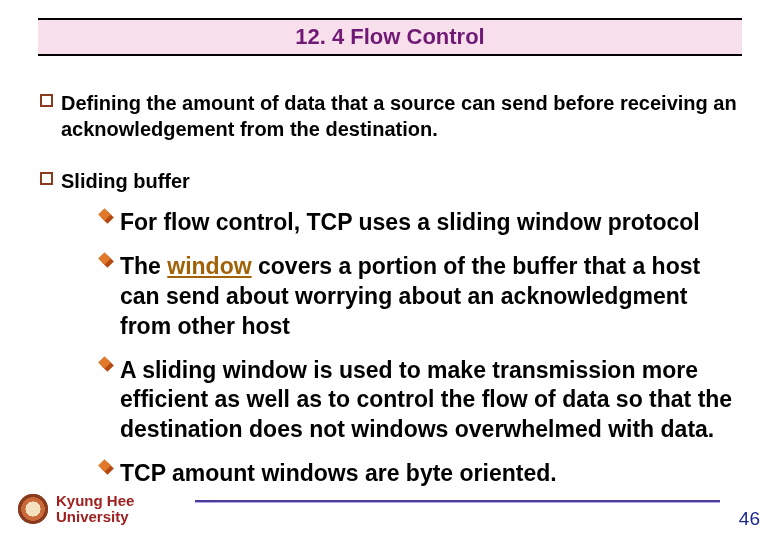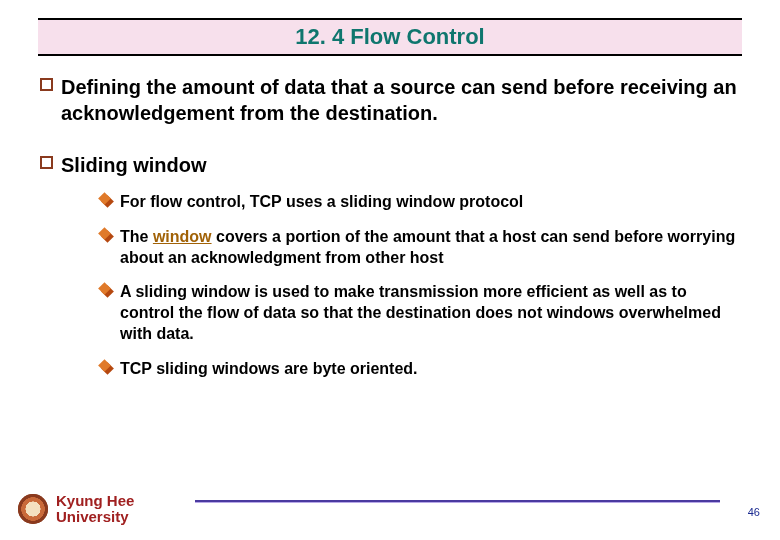--- a/index.html
+++ b/index.html
@@ -15,24 +15,24 @@
     margin: 18px 38px 0 38px;
     border-top: 2px solid #000;
     border-bottom: 2px solid #000;
     background: #f7e0ec;
     padding: 4px 0;
     text-align: center;
   }
   .title-text {
     font-size: 22px;
     font-weight: bold;
-    color: #0f766e;
+    color: #701a75;
   }
   .content {
-    margin: 18px 40px 0 40px;
+    margin: 34px 40px 0 40px;
   }
   .top-bullet {
     display: flex;
     align-items: flex-start;
     margin-top: 14px;
     font-size: 20px;
     font-weight: bold;
     color: #000;
     line-height: 1.3;
   }
@@ -46,21 +46,21 @@
     height: 13px;
     border: 2px solid #8a3a1e;
     display: inline-block;
   }
   .sub-list {
     margin: 12px 0 0 60px;
   }
   .sub-item {
     display: flex;
     align-items: flex-start;
-    font-size: 16px;
+    font-size: 23px;
     font-weight: bold;
     color: #000;
     line-height: 1.3;
     margin-top: 14px;
   }
   .sub-item .diamond {
     flex: 0 0 auto;
     margin-right: 6px;
     margin-top: 2px;
   }
@@ -117,66 +117,66 @@
     left: 195px;
     right: 60px;
     top: 12px;
     height: 3px;
     background: #4a3aa0;
     border-bottom: 1px solid #b8a8e8;
   }
   .page-num {
     position: absolute;
     right: 20px;
-    bottom: 12px;
+    bottom: 0;
     color: #1a2a90;
-    font-size: 11px;
+    font-size: 19px;
   }
 </style>
 </head>
 <body>
 
 <div class="title-bar">
   <span class="title-text">12. 4 Flow Control</span>
 </div>
 
 <div class="content">
 
   <div class="top-bullet">
     <span class="sq"></span>
     <span class="txt">Defining the amount of data that a source can send before receiving an acknowledgement from the destination.</span>
   </div>
 
   <div class="top-bullet" style="margin-top:26px;">
     <span class="sq"></span>
-    <span class="txt">Sliding window</span>
+    <span class="txt">Sliding buffer</span>
   </div>
 
   <div class="sub-list">
 
     <div class="sub-item">
       <span class="diamond"></span>
       <span> For flow control, TCP uses a sliding window protocol</span>
     </div>
 
     <div class="sub-item">
       <span class="diamond"></span>
       <span>
-        <span> The </span><span class="underline-blue">window</span><span> covers a portion of the amount that a host can send before worrying about an acknowledgment from other host</span>
+        <span> The </span><span class="underline-blue">window</span><span> covers a portion of the buffer that a host can send about worrying about an acknowledgment from other host</span>
       </span>
     </div>
 
     <div class="sub-item">
       <span class="diamond"></span>
       <span>A sliding window is used to make transmission more efficient as well as to control the flow of data so that the destination does not windows overwhelmed with data.</span>
     </div>
 
     <div class="sub-item">
       <span class="diamond"></span>
-      <span>TCP sliding windows are byte oriented.</span>
+      <span>TCP amount windows are byte oriented.</span>
     </div>
 
   </div>
 </div>
 
 <div class="footer">
   <div class="logo"></div>
   <div class="uni">
     <div>Kyung Hee</div>
     <div>University</div>

